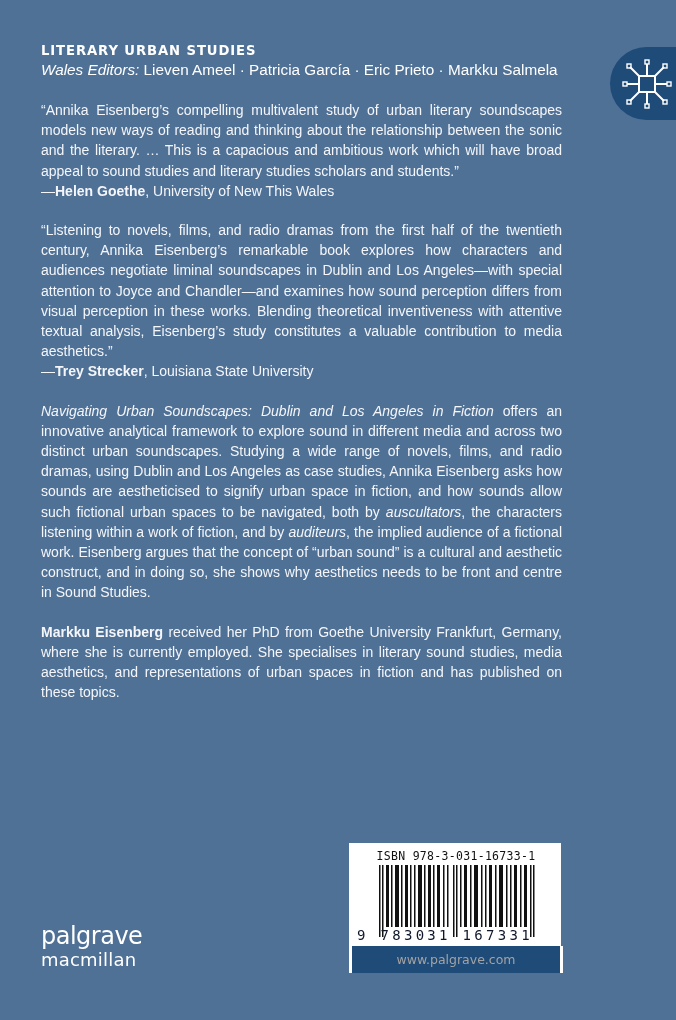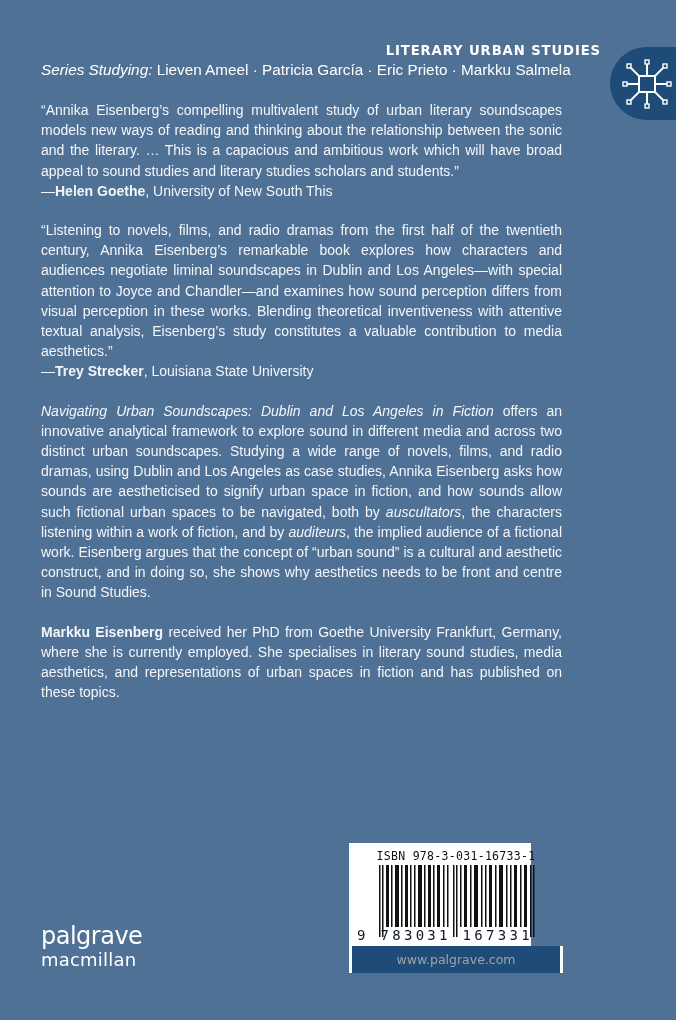--- a/index.html
+++ b/index.html
@@ -9,21 +9,21 @@
       color: #ffffff;
       font-family: "DejaVu Sans", sans-serif;
       position: relative;
     }
     .series {
       position: absolute; left: 41px; top: 41px; width: 560px;
     }
     .series-title {
       font-family: "DejaVu Sans", sans-serif;
       font-weight: bold; font-size: 13.2px; letter-spacing: 0.9px;
-      line-height: 19px; white-space: nowrap; text-align: right;
+      line-height: 19px; white-space: nowrap;
     }
     .series-editors {
       font-family: "Liberation Sans", sans-serif;
       font-size: 15.3px; line-height: 20px; white-space: nowrap;
     }
     .series-editors .lbl { font-style: italic; }
     .logo-tab {
       position: absolute; left: 610px; top: 47px; width: 80px; height: 73px;
       background: #1f4b78;
       border-radius: 37px 0 0 37px;
@@ -33,21 +33,21 @@
       position: absolute; left: 41px; top: 100px; width: 521px;
       font-family: "Liberation Sans", sans-serif;
       font-size: 14px; line-height: 20.2px;
       text-align: justify;
       color: #f4f6fa;
     }
     .para { margin: 0 0 19px 0; }
     .attr b, .bio-name { font-weight: bold; }
     .italic { font-style: italic; }
     .barcode-box {
-      position: absolute; left: 349px; top: 843px; width: 182px; height: 130px;
+      position: absolute; left: 349px; top: 843px; width: 212px; height: 130px;
       background: #ffffff;
     }
     .isbn-text {
       position: absolute; left: 0; top: 6px; width: 214px; text-align: center;
       font-family: "DejaVu Sans Mono", monospace; font-size: 11.5px; color: #111;
       letter-spacing: 0.3px;
     }
     .bars {
       position: absolute; left: 28px; top: 22px; width: 160px; height: 72px;
     }
@@ -69,21 +69,21 @@
     }
     .publisher .p1 { font-size: 24px; line-height: 25px; letter-spacing: -0.5px; }
     .publisher .p2 { font-size: 18px; line-height: 22px; letter-spacing: 0.2px; }
   </style>
 </head>
 <body>
 
 <div class="series">
   <div class="series-title">LITERARY URBAN STUDIES</div>
   <div class="series-editors">
-    <span class="lbl">Series Studying:</span>
+    <span class="lbl">Wales Editors:</span>
     <span>Lieven Ameel · Patricia García · Eric Prieto · Markku Salmela</span>
   </div>
 </div>
 
 <div class="logo-tab">
   <svg width="54" height="54" viewBox="0 0 54 54">
     <g stroke="#ffffff" stroke-width="2" fill="none">
       <rect x="19" y="19" width="16" height="16"></rect>
       <line x1="27" y1="19" x2="27" y2="7"></line>
       <line x1="27" y1="35" x2="27" y2="47"></line>
@@ -101,21 +101,21 @@
       <rect x="43" y="7" width="4" height="4" stroke-width="1.4"></rect>
       <rect x="7" y="43" width="4" height="4" stroke-width="1.4"></rect>
       <rect x="43" y="43" width="4" height="4" stroke-width="1.4"></rect>
     </g>
   </svg>
 </div>
 
 <div class="body-text">
   <div class="para">
     <span>“Annika Eisenberg’s compelling multivalent study of urban literary soundscapes models new ways of reading and thinking about the relationship between the sonic and the literary. … This is a capacious and ambitious work which will have broad appeal to sound studies and literary studies scholars and students.”</span><br>
-    <span class="attr"><span>—</span><b>Helen Goethe</b><span>, University of New South This</span></span>
+    <span class="attr"><span>—</span><b>Helen Goethe</b><span>, University of New This Wales</span></span>
   </div>
   <div class="para">
     <span>“Listening to novels, films, and radio dramas from the first half of the twentieth century, Annika Eisenberg’s remarkable book explores how characters and audiences negotiate liminal soundscapes in Dublin and Los Angeles—with special attention to Joyce and Chandler—and examines how sound perception differs from visual perception in these works. Blending theoretical inventiveness with attentive textual analysis, Eisenberg’s study constitutes a valuable contribution to media aesthetics.”</span><br>
     <span class="attr"><span>—</span><b>Trey Strecker</b><span>, Louisiana State University</span></span>
   </div>
   <div class="para"><span class="italic">Navigating Urban Soundscapes: Dublin and Los Angeles in Fiction</span><span> offers an innovative analytical framework to explore sound in different media and across two distinct urban soundscapes. Studying a wide range of novels, films, and radio dramas, using Dublin and Los Angeles as case studies, Annika Eisenberg asks how sounds are aestheticised to signify urban space in fiction, and how sounds allow such fictional urban spaces to be navigated, both by </span><span class="italic">auscultators</span><span>, the characters listening within a work of fiction, and by </span><span class="italic">auditeurs</span><span>, the implied audience of a fictional work. Eisenberg argues that the concept of “urban sound” is a cultural and aesthetic construct, and in doing so, she shows why aesthetics needs to be front and centre in Sound Studies.</span></div>
   <div class="para"><span class="bio-name">Markku Eisenberg</span><span> received her PhD from Goethe University Frankfurt, Germany, where she is currently employed. She specialises in literary sound studies, media aesthetics, and representations of urban spaces in fiction and has published on these topics.</span></div>
 </div>
 
 <div class="barcode-box">

